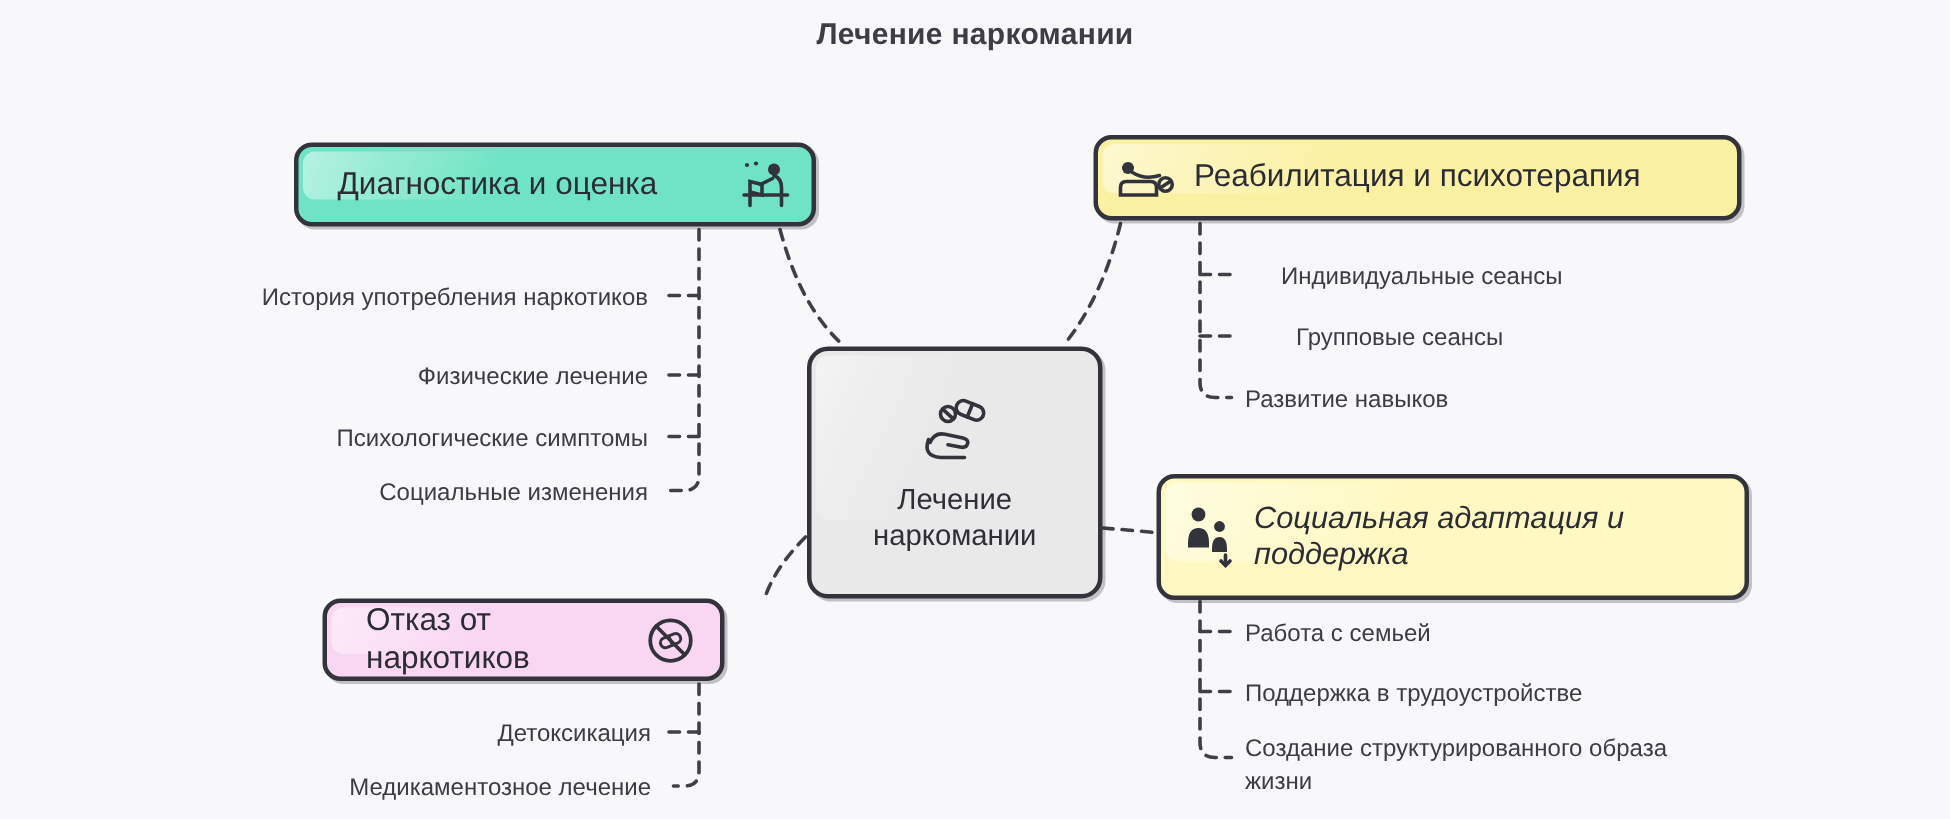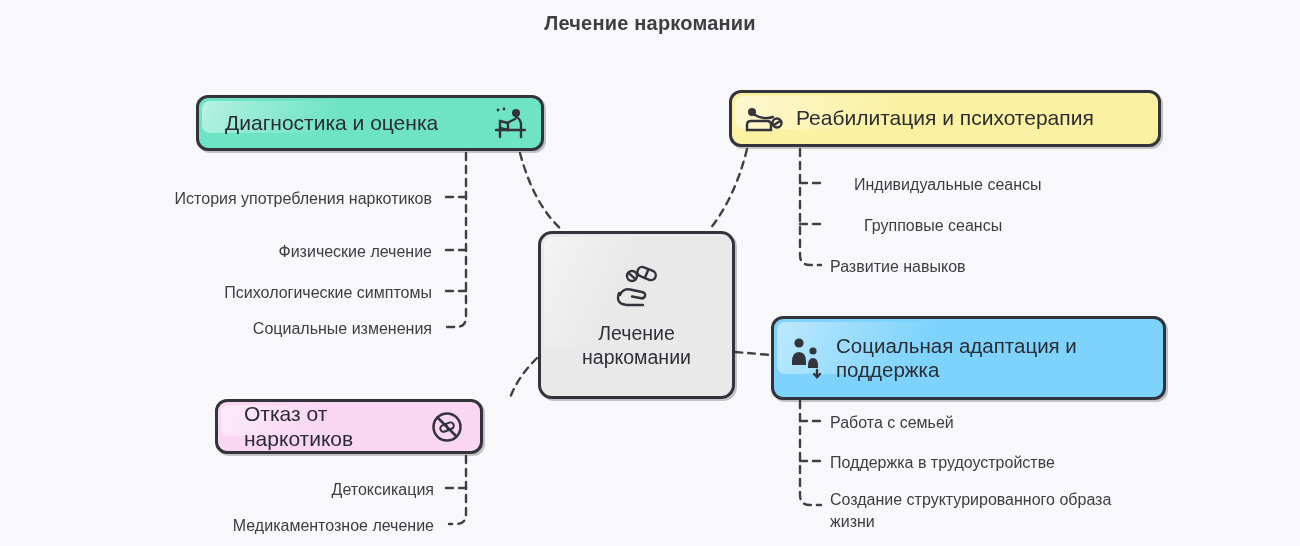--- a/index.html
+++ b/index.html
@@ -24,21 +24,21 @@
     content:""; position:absolute; left:3px; top:3px; right:30%; bottom:30%;
     border-radius:8px; pointer-events:none;
     background:linear-gradient(115deg, rgba(255,255,255,.5) 0%, rgba(255,255,255,.28) 22%, rgba(255,255,255,0) 55%);
   }
   .node .label {
     position:relative; font-size:21px; color:#2c2c34; line-height:1.15;
   }
   .branch-teal   { background:#6fe4c4; }
   .branch-yellow { background:#fbf1a2; }
   .branch-pink   { background:#f9d7f3; }
-  .branch-blue   { background:#7dd3fc; }
+  .branch-blue   { background:#fef9c3;font-style:italic; }
   .center-node {
     background:#e9e9ea; flex-direction:column; justify-content:center;
     border-radius:14px;
   }
   .center-node .label { font-size:19.5px; text-align:center; color:#2f2f38; margin-top:10px; }
   .icon { position:relative; flex:0 0 auto; display:flex; align-items:center; justify-content:center; }
   .leaf {
     position:absolute; font-size:16px; color:#3c3c45; line-height:1.35;
     white-space:nowrap;
   }

